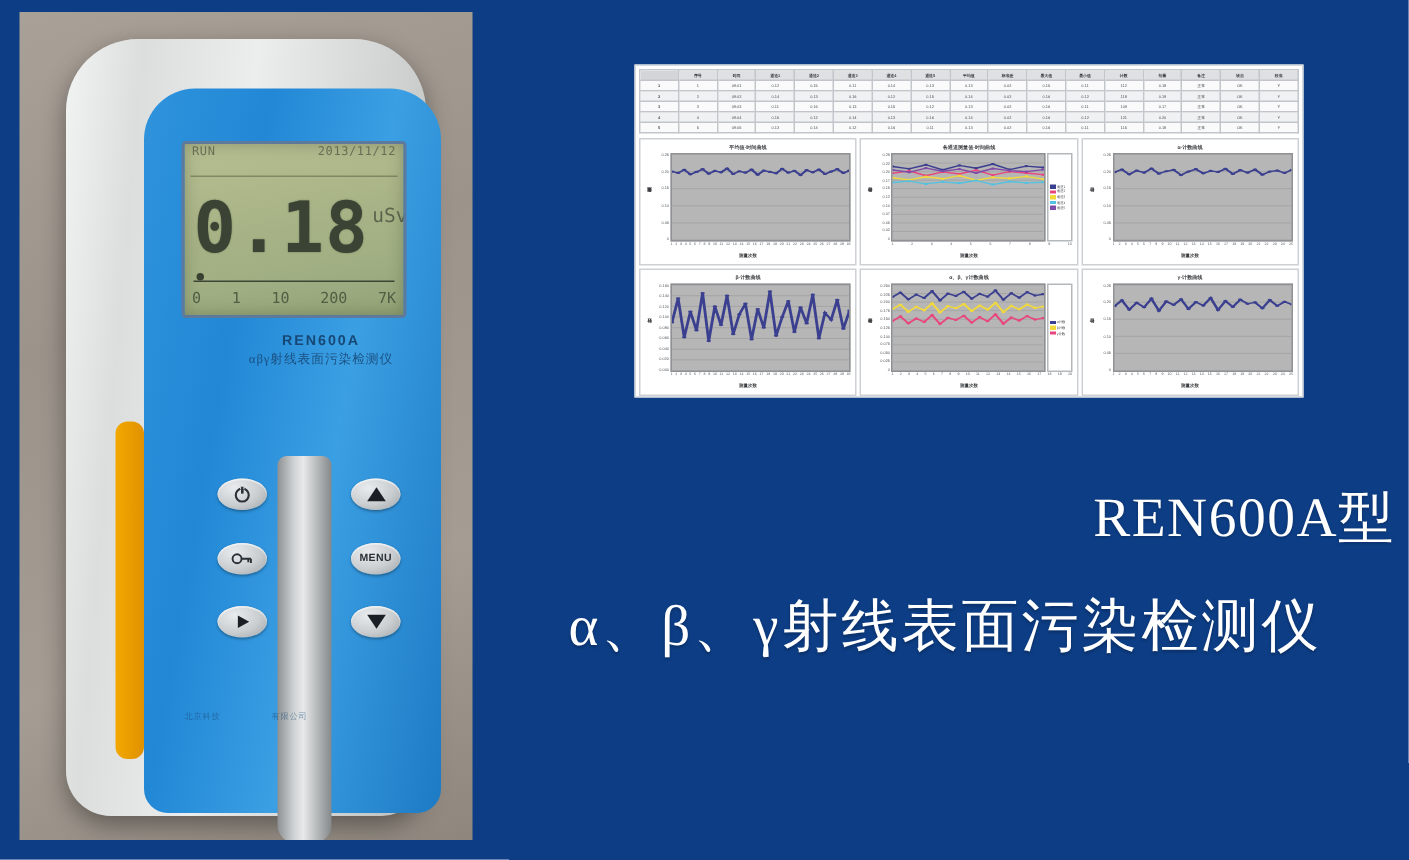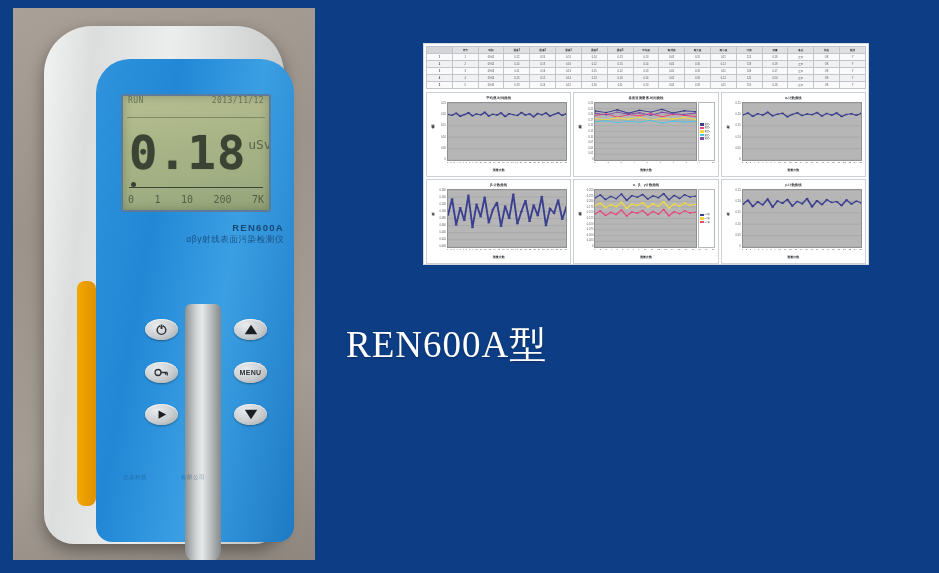--- a/index.html
+++ b/index.html
@@ -99,31 +99,31 @@
   .lcd-ticks {
     position: absolute; left: 5px; right: 5px; bottom: 3px;
     height: 16px;
     display: flex; justify-content: space-between; align-items: center;
     font-family: "DejaVu Sans Mono", monospace;
     font-size: 10px; color: #424b37; opacity: .8;
   }
 
   
   .brand-plate {
-    position: absolute; left: 60px; top: 196px;
-    width: 180px; text-align: right;
+    position: absolute; left: 80px; top: 196px;
+    width: 180px; text-align: center;
     filter: blur(.25px);
   }
   .brand-model {
     font-size: 9.5px; font-weight: bold; color: #123a63;
     letter-spacing: 1.3px; opacity: .85;
   }
   .brand-sub {
     font-size: 8.5px; color: #16406b; letter-spacing: .6px;
-    margin-top: 1px; opacity: .8;
+    margin-top: 1px; opacity: .8; font-family: Liberation Serif, serif;
   }
 
   
   .handle {
     position: absolute; left: 141px; top: 278px;
     width: 36px; height: 258px;
     background: linear-gradient(90deg,#8e9193 0%,#cfd2d3 30%,#e7e9ea 48%,#b9bcbd 72%,#85898b 100%);
     border-radius: 6px 6px 12px 12px;
   }
 
@@ -270,21 +270,21 @@
   #title-block {
     position: absolute;
     left: 330px; top: 320px;
     width: 600px;
     color: #ffffff;
   }
   .title-main {
     font-family: "Liberation Serif", serif;
     font-size: 37px;
     letter-spacing: 1px;
-    text-align: left;
+    text-align: right;
     padding-left: 16px;
     text-shadow: 0 1px 2px rgba(0,0,0,.25);
   }
   .title-sub {
     font-family: "Liberation Serif", serif;
     font-size: 38px;
     letter-spacing: 2px;
     text-align: center;
     margin-top: 22px;
     text-shadow: 0 1px 2px rgba(0,0,0,.25);
@@ -1087,15 +1087,16 @@
             <span>24</span>
             <span>25</span>
           </div>
           <div class="x-axis-label">测量次数</div>
         </div>
       </div>
   </div>
 
   <div id="title-block">
     <div class="title-main">REN600A型</div>
+    <div class="title-sub">α、β、γ射线表面污染检测仪</div>
   </div>
 
 </div>
 
 </body></html>

